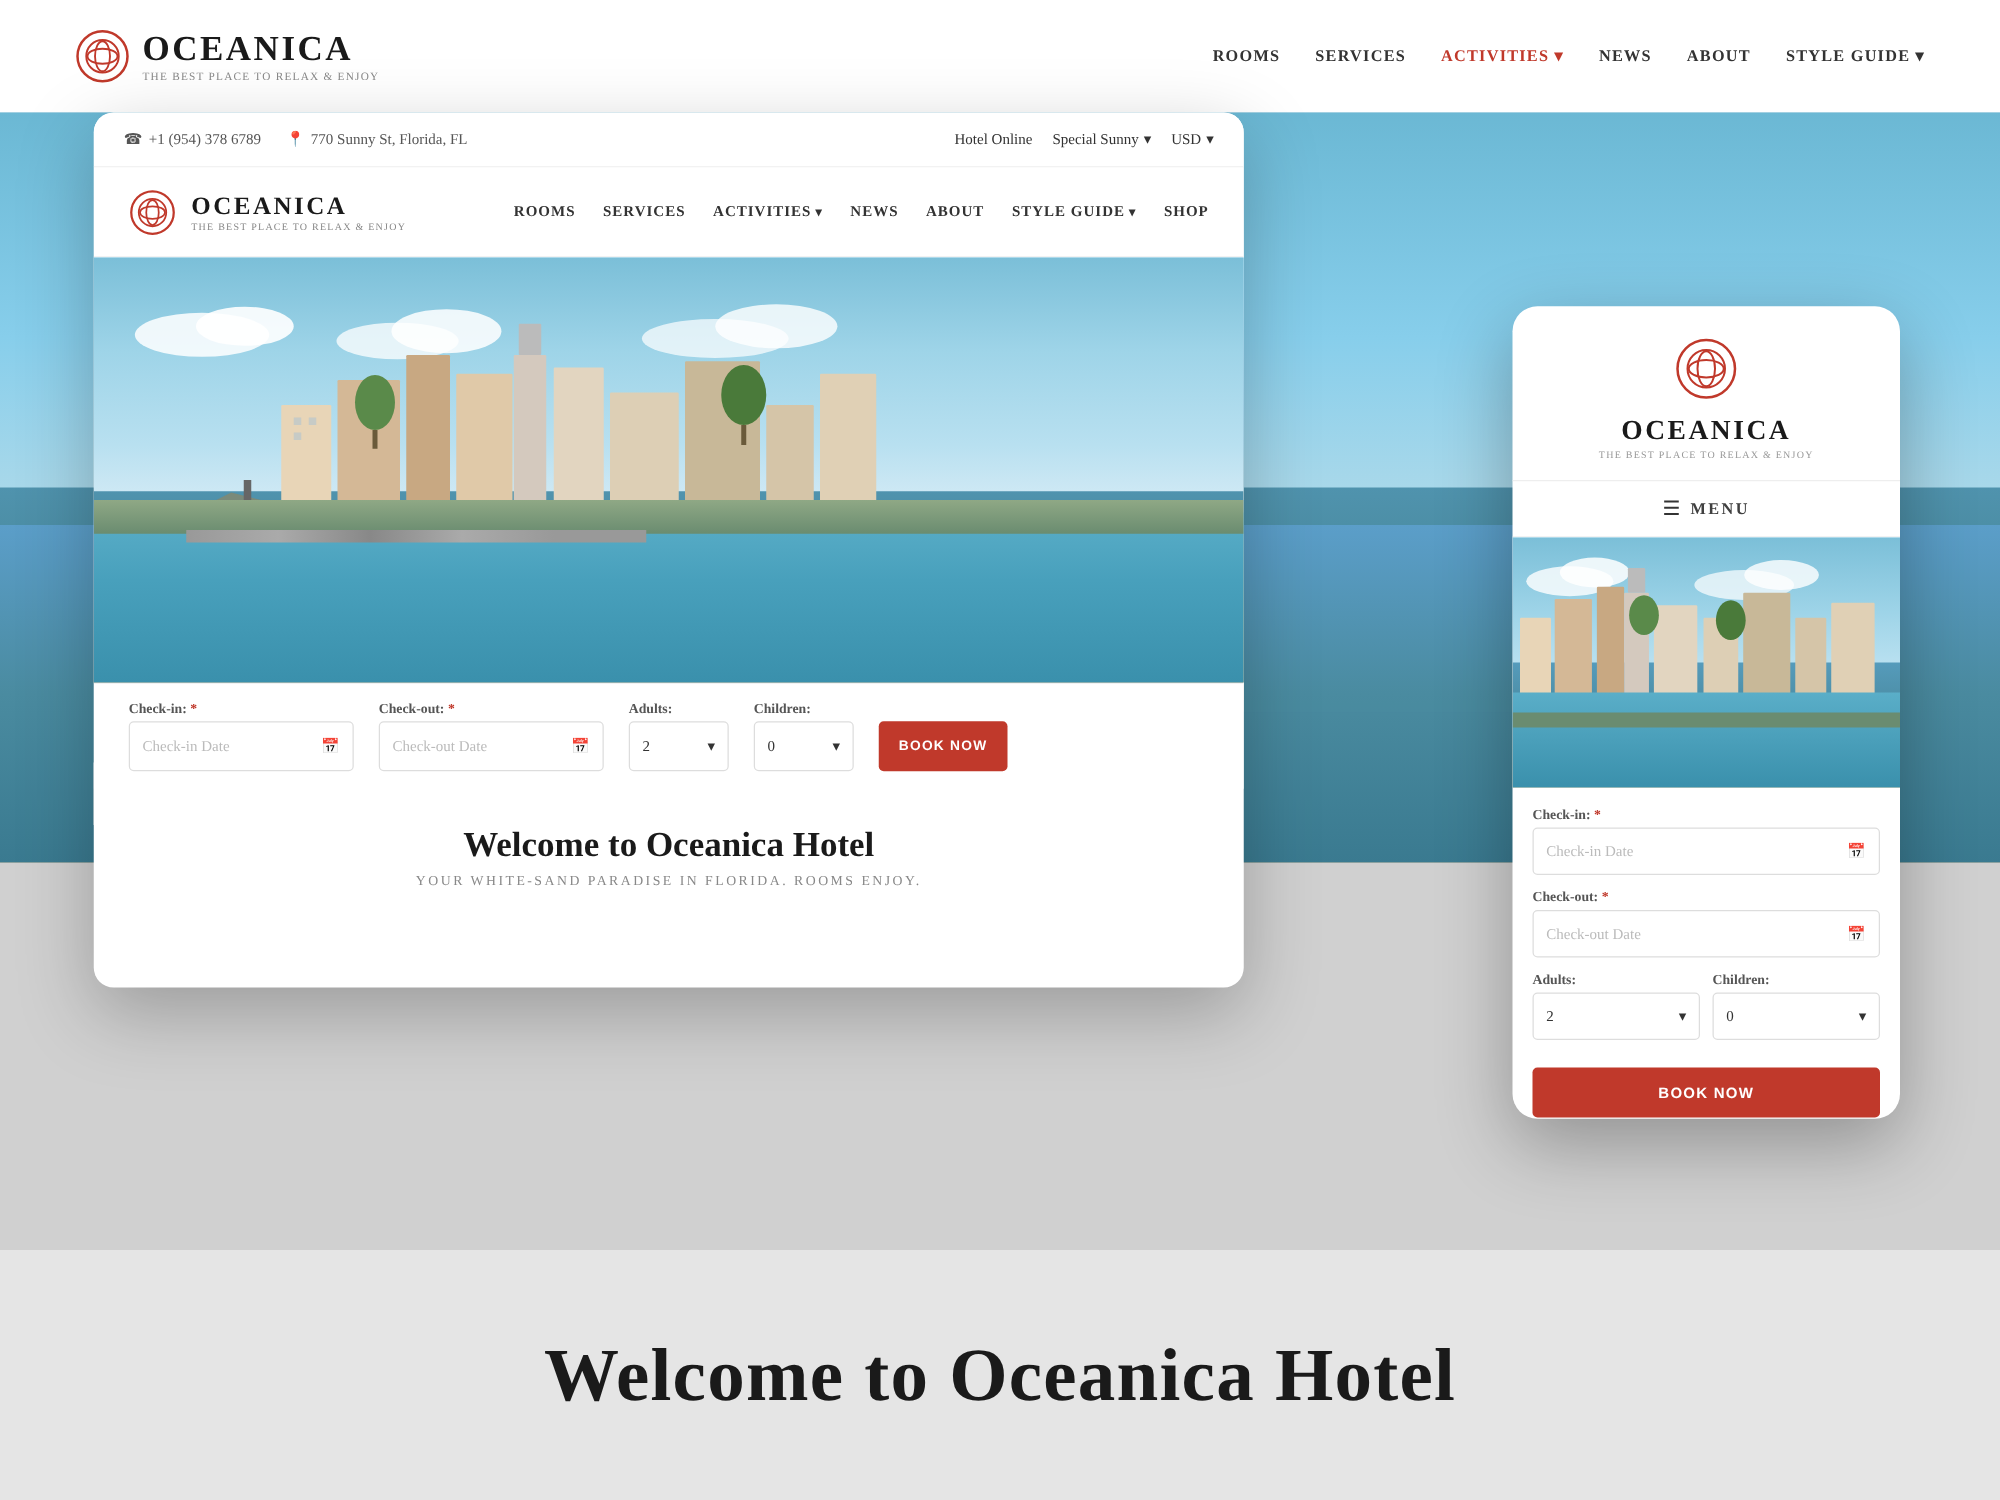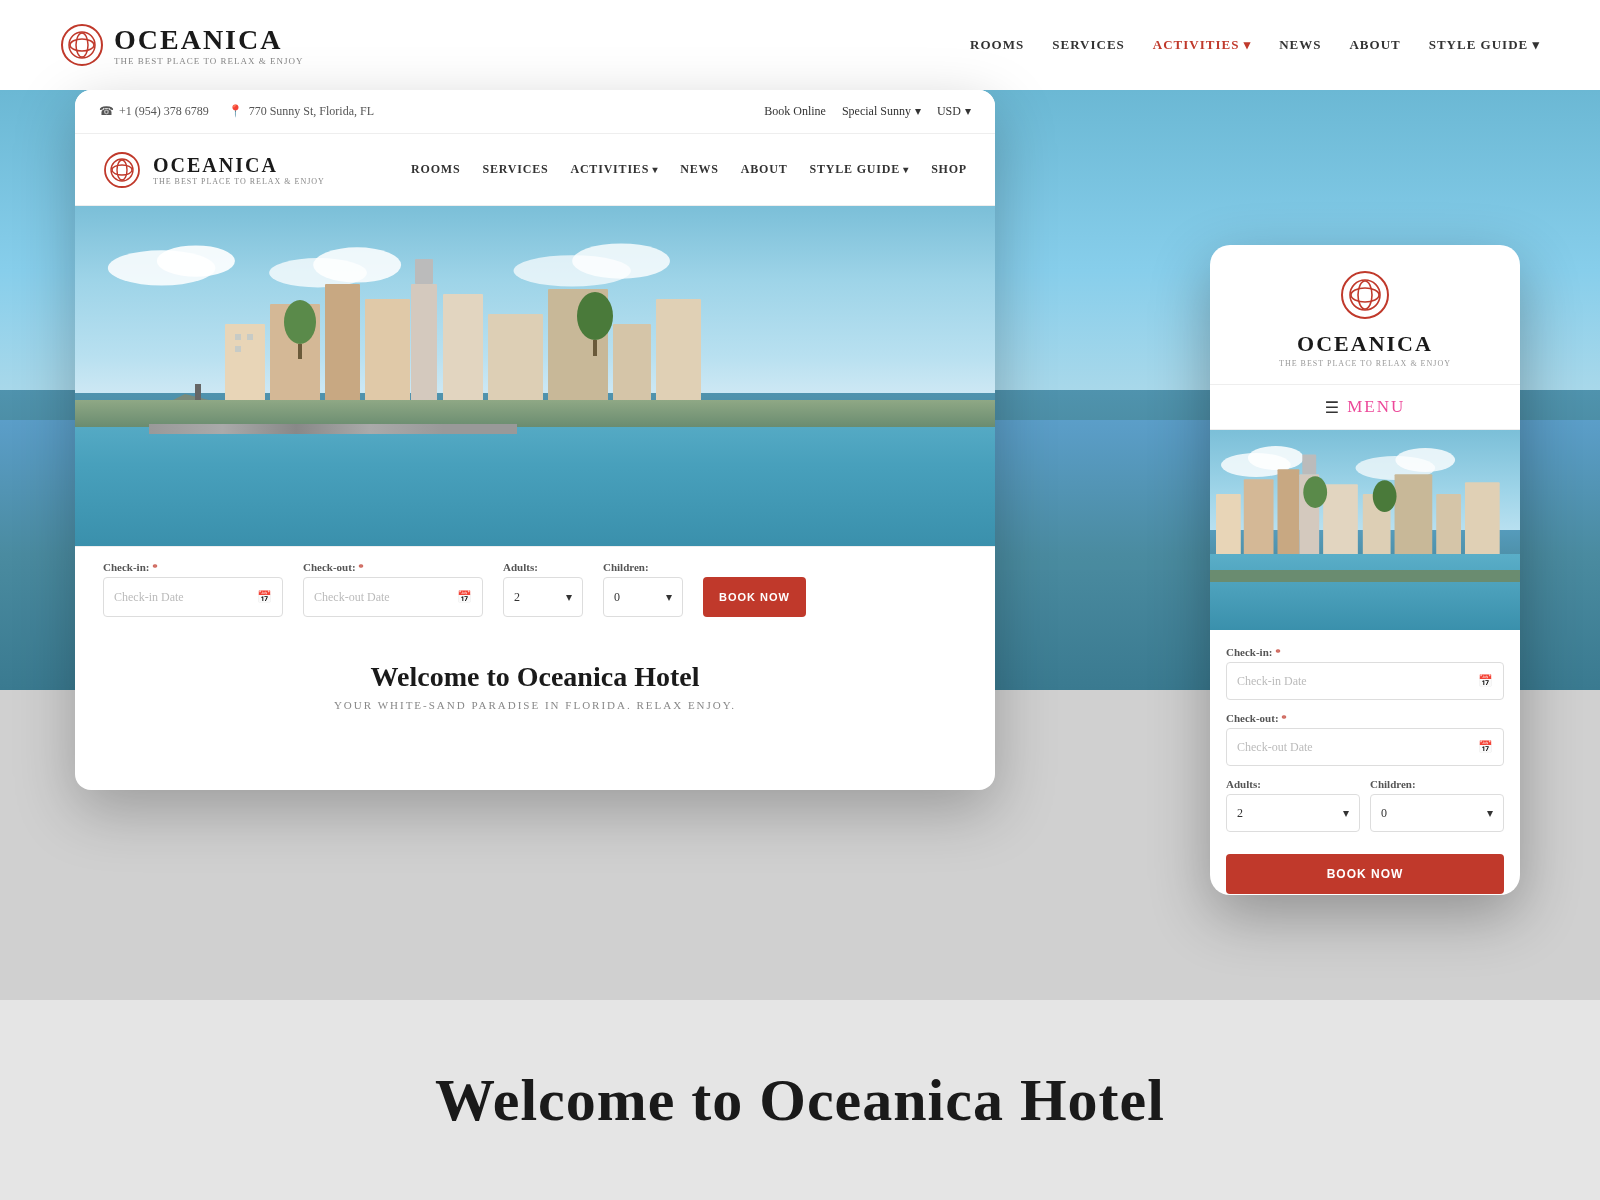--- a/index.html
+++ b/index.html
@@ -333,24 +333,24 @@
       border-bottom: 1px solid #eee;
       gap: 8px;
     }
 
     .hamburger-icon {
       font-size: 16px;
       color: #333;
     }
 
     .mobile-menu-text {
-      font-size: 17px;
-      font-weight: 400;
+      font-size: 13px;
+      font-weight: 700;
       letter-spacing: 2px;
-      color: #ec4899;
+      color: #404040;
     }
 
     .mobile-hero {
       width: 100%;
       height: 200px;
       background: linear-gradient(180deg, #87CEEB 0%, #5BA3C9 40%, #4A8BA0 70%, #6A8C7A 100%);
       position: relative;
       overflow: hidden;
     }
 
@@ -535,21 +535,21 @@
       <div class="topbar-contact-item">
         <span>☎</span>
         <span>+1 (954) 378 6789</span>
       </div>
       <div class="topbar-contact-item">
         <span>📍</span>
         <span>770 Sunny St, Florida, FL</span>
       </div>
     </div>
     <div class="topbar-actions">
-      <span class="topbar-action">Book Online</span>
+      <span class="topbar-action">Hotel Online</span>
       <span class="topbar-action">
         <span>Special Sunny</span>
         <span>▾</span>
       </span>
       <span class="topbar-action">
         <span>USD</span>
         <span>▾</span>
       </span>
     </div>
   </div>
@@ -658,21 +658,21 @@
       <div class="booking-select">
         <span>0</span>
         <span>▾</span>
       </div>
     </div>
     <button class="booking-submit" style="background:#c0392b;color:#fff;border:none;height:40px;padding:0 16px;border-radius:4px;font-size:11px;font-weight:700;letter-spacing:1px;">BOOK NOW</button>
   </div>
 
   <div class="desktop-card-welcome">
     <div class="welcome-title">Welcome to Oceanica Hotel</div>
-    <div class="welcome-sub">YOUR WHITE-SAND PARADISE IN FLORIDA. RELAX ENJOY.</div>
+    <div class="welcome-sub">YOUR WHITE-SAND PARADISE IN FLORIDA. ROOMS ENJOY.</div>
   </div>
 </div>
 
 <div class="mobile-card">
 
   <div class="mobile-logo-section">
     <svg class="mobile-logo-svg" viewBox="0 0 52 52">
       <circle cx="26" cy="26" r="23" fill="none" stroke="#c0392b" stroke-width="2"></circle>
       <circle cx="26" cy="26" r="15" fill="none" stroke="#c0392b" stroke-width="1.6"></circle>
       <ellipse cx="26" cy="26" rx="7" ry="14" fill="none" stroke="#c0392b" stroke-width="1.6"></ellipse>

